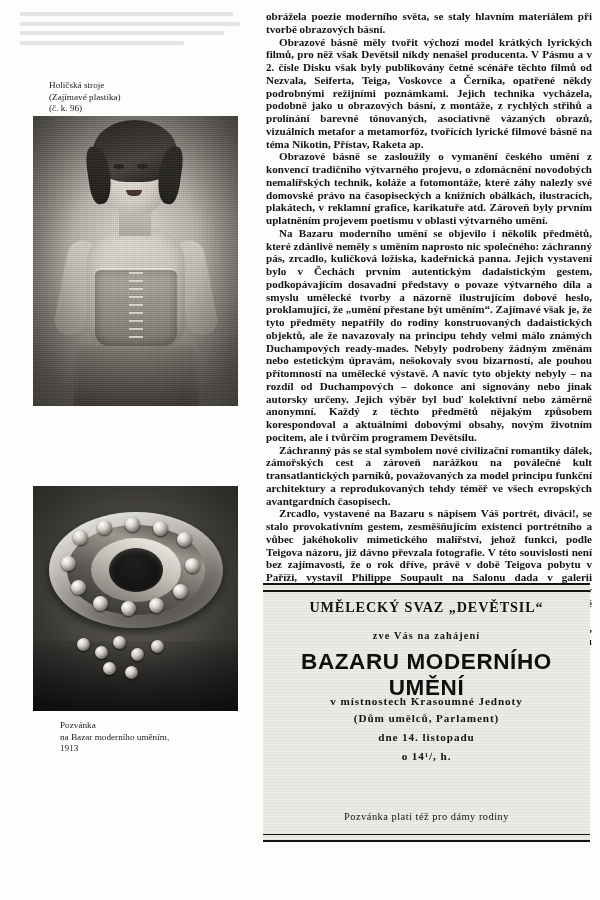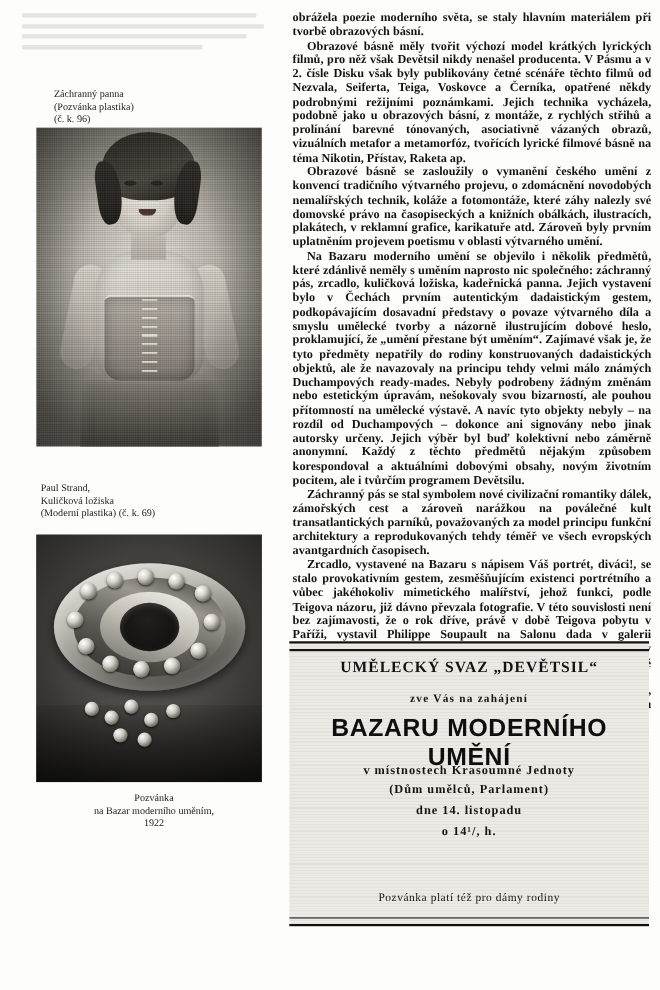--- a/index.html
+++ b/index.html
@@ -24,21 +24,21 @@
     width: 240px;
     height: 884px;
   }
   .fig-caption {
     font-family: "Liberation Serif", serif;
     font-size: 9.2px;
     line-height: 11.5px;
     color: #1b1b1b;
   }
   .fig-caption.center {
-    text-align: center;
+    text-align: left;
   }
 
   
   #ghost-text {
     position: absolute;
     left: 8px;
     top: 4px;
     width: 222px;
     height: 56px;
     opacity: 0.17;
@@ -404,22 +404,22 @@
   <div id="left-col">
 
     <div id="ghost-text">
       <div class="gl" style="width:96%"></div>
       <div class="gl" style="width:99%"></div>
       <div class="gl" style="width:92%"></div>
       <div class="gl" style="width:74%"></div>
     </div>
 
     <div id="cap1" class="fig-caption">
-      <div>Záchranný panna</div>
-      <div>(Pozvánka plastika)</div>
+      <div>Holičská stroje</div>
+      <div>(Zajímavé plastika)</div>
       <div>(č. k. 96)</div>
     </div>
 
     <div id="fig1">
       <div class="bg"></div>
       <div class="skirt"></div>
       <div class="arm-l"></div>
       <div class="arm-r"></div>
       <div class="torso"></div>
       <div class="corset"></div>
@@ -429,25 +429,20 @@
       <div class="hair"></div>
       <div class="hair2"></div>
       <div class="hair3"></div>
       <div class="eye-l"></div>
       <div class="eye-r"></div>
       <div class="mouth"></div>
       <div class="grain"></div>
       <div class="vig"></div>
     </div>
 
-    <div id="cap2" class="fig-caption">
-      <div>Paul Strand,</div>
-      <div>Kuličková ložiska</div>
-      <div>(Moderní plastika) (č. k. 69)</div>
-    </div>
 
     <div id="fig2">
       <div class="bg2"></div>
       <div class="shadowfloor"></div>
       <div class="ring-outer"></div>
       <div class="ring-mid"></div>
       <div class="ring-inner"></div>
       <div class="hole"></div>
       <div class="ball" style="left:40px; top:44px;"></div>
       <div class="ball" style="left:64px; top:34px;"></div>
@@ -467,21 +462,21 @@
       <div class="spill" style="left:98px; top:162px;"></div>
       <div class="spill" style="left:118px; top:154px;"></div>
       <div class="spill" style="left:70px; top:176px;"></div>
       <div class="spill" style="left:92px; top:180px;"></div>
       <div class="grain"></div>
     </div>
 
     <div id="cap3" class="fig-caption center">
       <div>Pozvánka</div>
       <div>na Bazar moderního uměním,</div>
-      <div>1922</div>
+      <div>1913</div>
     </div>
 
   </div>
 
   <div id="right-col">
     <div id="body-text">
       <p class="noind">obrážela poezie moderního světa, se staly hlavním materiálem při tvorbě obrazových básní.</p>
       <p class="ind">Obrazové básně měly tvořit výchozí model krátkých lyrických filmů, pro něž však Devětsil nikdy nenašel producenta. V Pásmu a v 2. čísle Disku však byly publikovány četné scénáře těchto filmů od Nezvala, Seiferta, Teiga, Voskovce a Černíka, opatřené někdy podrobnými režijními poznámkami. Jejich technika vycházela, podobně jako u obrazových básní, z montáže, z rychlých střihů a prolínání barevné tónovaných, asociativně vázaných obrazů, vizuálních metafor a metamorfóz, tvořících lyrické filmové básně na téma Nikotin, Přístav, Raketa ap.</p>
       <p class="ind">Obrazové básně se zasloužily o vymanění českého umění z konvencí tradičního výtvarného projevu, o zdomácnění novodobých nemalířských technik, koláže a fotomontáže, které záhy nalezly své domovské právo na časopiseckých a knižních obálkách, ilustracích, plakátech, v reklamní grafice, karikatuře atd. Zároveň byly prvním uplatněním projevem poetismu v oblasti výtvarného umění.</p>
       <p class="ind">Na Bazaru moderního umění se objevilo i několik předmětů, které zdánlivě neměly s uměním naprosto nic společného: záchranný pás, zrcadlo, kuličková ložiska, kadeřnická panna. Jejich vystavení bylo v Čechách prvním autentickým dadaistickým gestem, podkopávajícím dosavadní představy o povaze výtvarného díla a smyslu umělecké tvorby a názorně ilustrujícím dobové heslo, proklamující, že „umění přestane být uměním“. Zajímavé však je, že tyto předměty nepatřily do rodiny konstruovaných dadaistických objektů, ale že navazovaly na principu tehdy velmi málo známých Duchampových ready-mades. Nebyly podrobeny žádným změnám nebo estetickým úpravám, nešokovaly svou bizarností, ale pouhou přítomností na umělecké výstavě. A navíc tyto objekty nebyly – na rozdíl od Duchampových – dokonce ani signovány nebo jinak autorsky určeny. Jejich výběr byl buď kolektivní nebo záměrně anonymní. Každý z těchto předmětů nějakým způsobem korespondoval a aktuálními dobovými obsahy, novým životním pocitem, ale i tvůrčím programem Devětsilu.</p>

